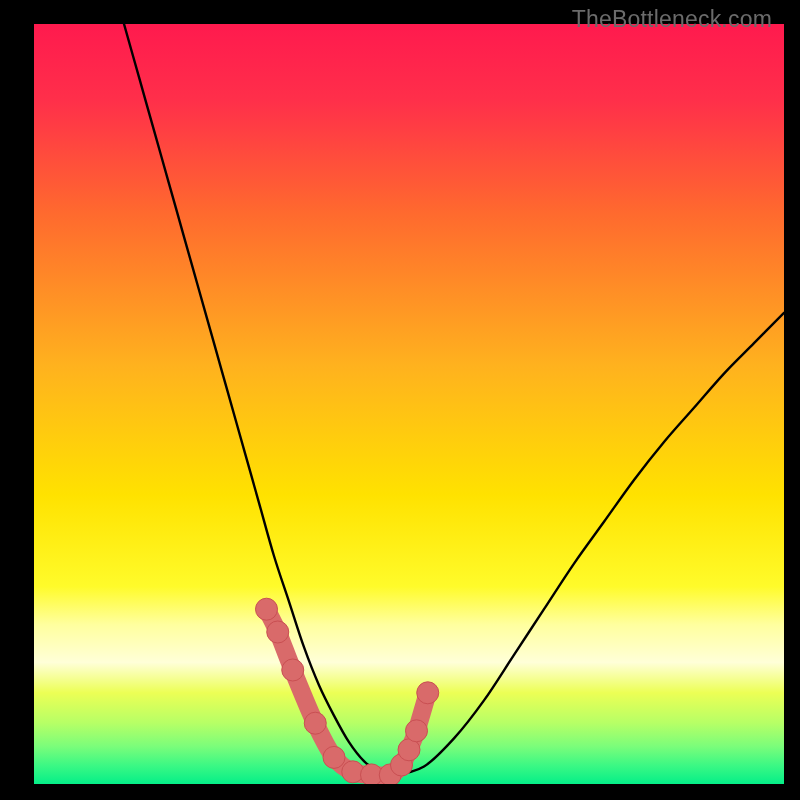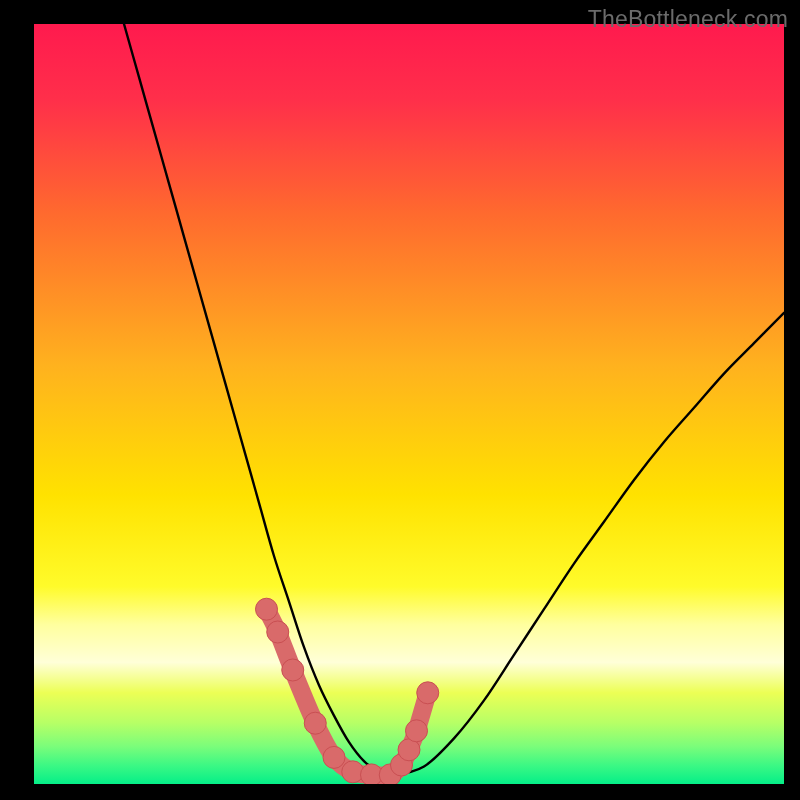--- a/index.html
+++ b/index.html
@@ -27,21 +27,21 @@
     height: 760px;
     overflow: hidden;
   }
   .gradient {
     position: absolute;
     inset: 0;
   }
   .watermark {
     position: absolute;
     top: 6px;
-    right: 12px;
+    right: 28px;
     color: #6b6b6b;
     font-size: 23px;
     font-weight: 400;
     letter-spacing: 0.2px;
     font-family: Arial, Helvetica, sans-serif;
   }
   svg.curve {
     position: absolute;
     inset: 0;
     width: 100%;

